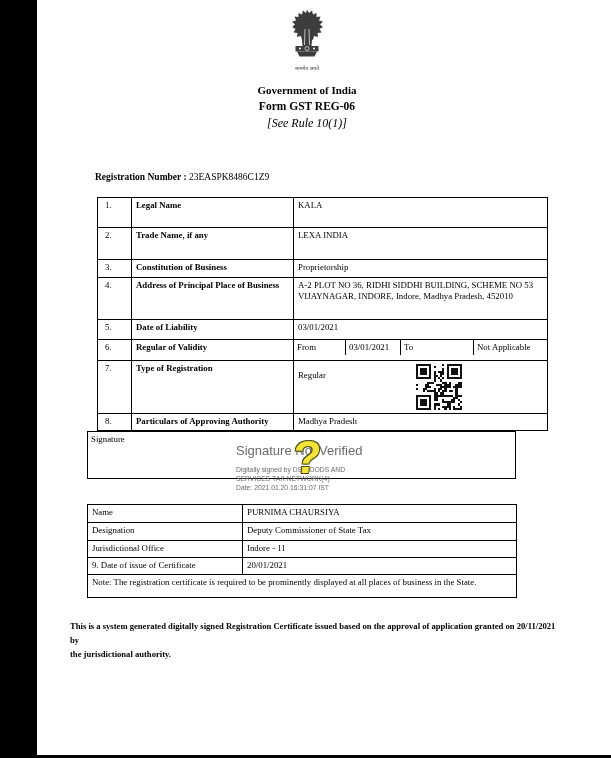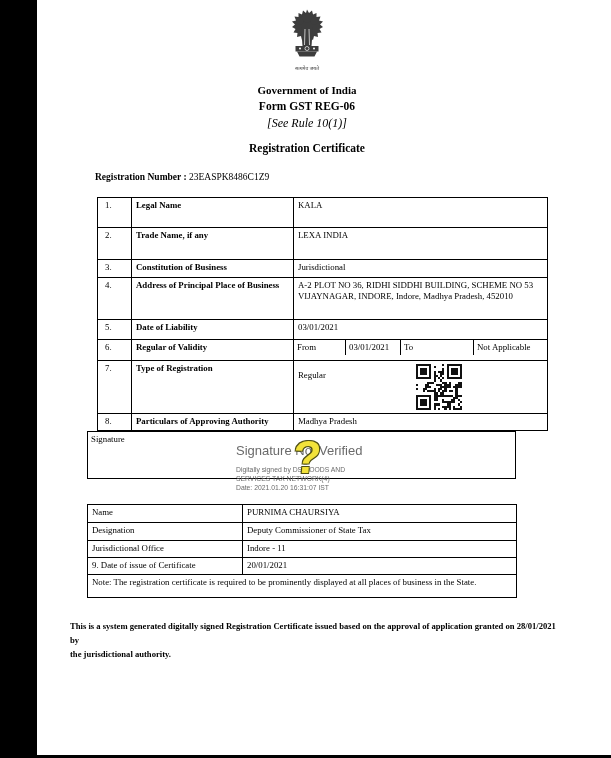--- a/index.html
+++ b/index.html
@@ -86,21 +86,20 @@
           <circle cx="22" cy="79" r="2"></circle>
           <circle cx="50" cy="79" r="2"></circle>
         </g>
       </svg>
     </span>
     <div class="emblem-caption">सत्यमेव जयते</div>
   </div>
   <div class="center-col h-govt">Government of India</div>
   <div class="center-col h-form">Form GST REG-06</div>
   <div class="center-col h-rule">[See Rule 10(1)]</div>
-  <div class="center-col h-title">Registration Certificate</div>
 
   <div class="regline">
     <span class="lbl">Registration Number :</span>
     <span class="val">23EASPK8486C1Z9</span>
   </div>
 
   <table class="main-table">
     <tbody>
         <tr class="r1">
       <td class="num">1.</td>
@@ -108,21 +107,21 @@
       <td class="val">KALA</td>
     </tr>
     <tr class="r2">
       <td class="num">2.</td>
       <td class="lbl">Trade Name, if any</td>
       <td class="val">LEXA INDIA</td>
     </tr>
     <tr class="r3">
       <td class="num">3.</td>
       <td class="lbl">Constitution of Business</td>
-      <td class="val">Jurisdictional</td>
+      <td class="val">Proprietorship</td>
     </tr>
     <tr class="r4">
       <td class="num">4.</td>
       <td class="lbl">Address of Principal Place of Business</td>
       <td class="val">A-2 PLOT NO 36, RIDHI SIDDHI BUILDING, SCHEME NO 53 VIJAYNAGAR, INDORE, Indore, Madhya Pradesh, 452010</td>
     </tr>
     <tr class="r5">
       <td class="num">5.</td>
       <td class="lbl">Date of Liability</td>
       <td class="val">03/01/2021</td>
@@ -187,16 +186,16 @@
       <td class="lbl">9. Date of issue of Certificate</td>
       <td class="val">20/01/2021</td>
     </tr>
     <tr class="note-row">
       <td colspan="2">Note: The registration certificate is required to be prominently displayed at all places of business in the State.</td>
     </tr>
   </tbody>
     </table>
 
   <div class="footer">
-    <div>This is a system generated digitally signed Registration Certificate issued based on the approval of application granted on 28/01/2021 by</div>
+    <div>This is a system generated digitally signed Registration Certificate issued based on the approval of application granted on 20/11/2021 by</div>
     <div>the jurisdictional authority.</div>
   </div>
 </div>
 
 </body></html>

